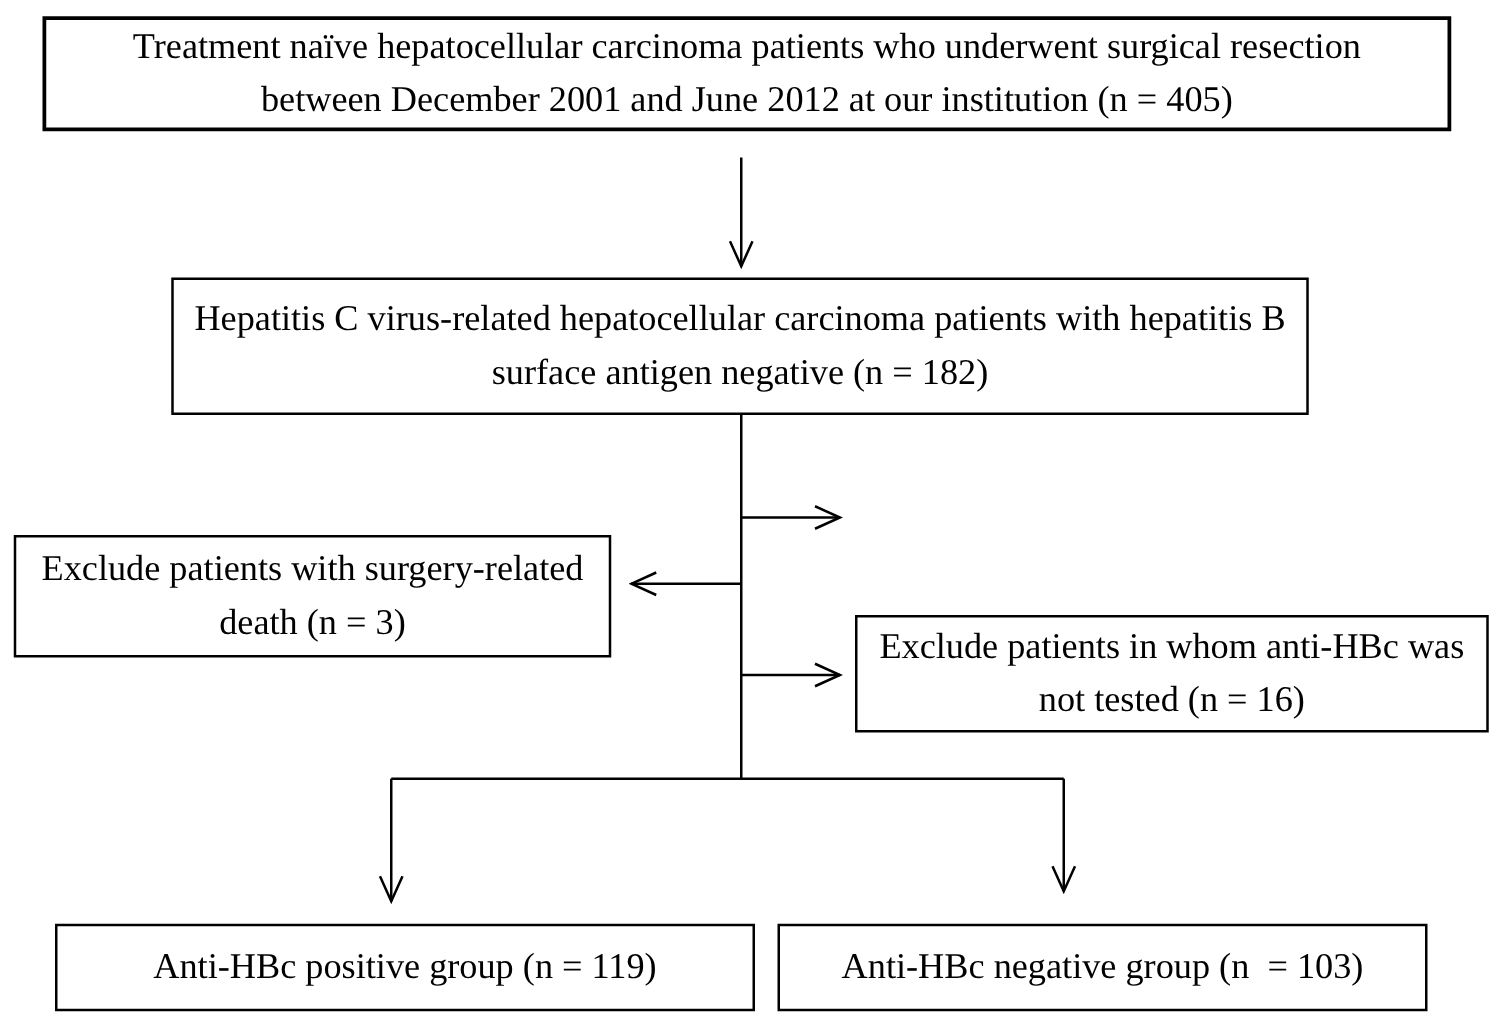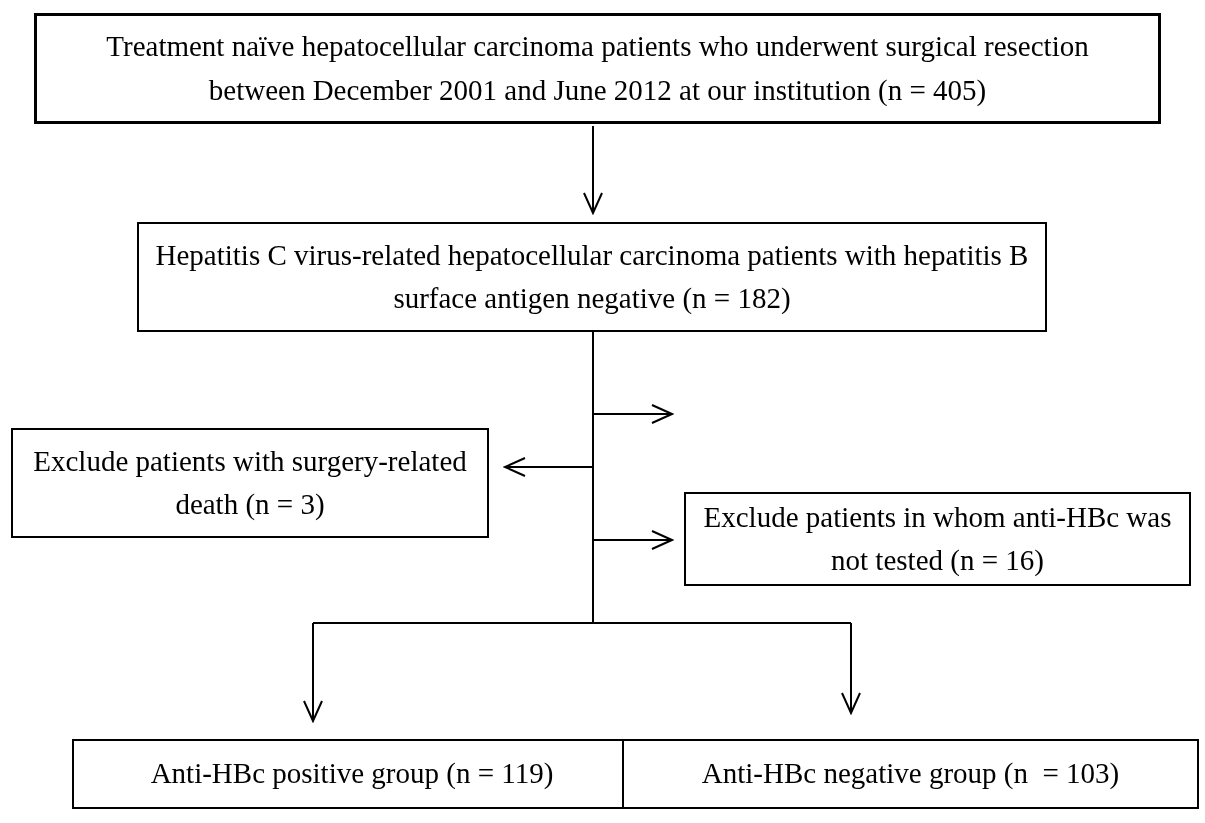--- a/index.html
+++ b/index.html
@@ -34,46 +34,46 @@
     display: flex;
     align-items: center;
     justify-content: center;
     text-align: center;
     border: 2px solid #000000;
     background: #ffffff;
     font-size: 29px;
     line-height: 1.5;
   }
   #box-source {
-    left: 34px; top: 13px; width: 1127px; height: 111px;
+    left: 34px; top: 13px; width: 1127px; height: 92px;
     border-width: 3px;
     padding: 0 40px;
   }
   #box-eligible {
     left: 137px; top: 222px; width: 910px; height: 110px;
     padding: 0 8px;
   }
   #box-exclude-curative {
     left: 684px; top: 363px; width: 507px; height: 94px;
     padding: 0 14px;
   }
   #box-exclude-death {
-    left: 11px; top: 428px; width: 478px; height: 110px;
+    left: 11px; top: 428px; width: 478px; height: 98px;
     padding: 0 14px;
   }
   #box-exclude-not-tested {
     left: 684px; top: 492px; width: 507px; height: 94px;
     padding: 12px 14px;
   }
   #box-positive {
-    left: 72px; top: 739px; width: 560px; height: 70px;
+    left: 44px; top: 739px; width: 560px; height: 70px;
     padding: 0 10px;
   }
   #box-negative {
-    left: 622px; top: 739px; width: 577px; height: 70px;
+    left: 622px; top: 739px; width: 520px; height: 70px;
     padding: 0 10px;
   }
 </style>
 </head>
 <body>
 
 <div class="canvas">
 
   <svg class="connectors" viewBox="0 0 1205 823" xmlns="http://www.w3.org/2000/svg">
     <defs>

